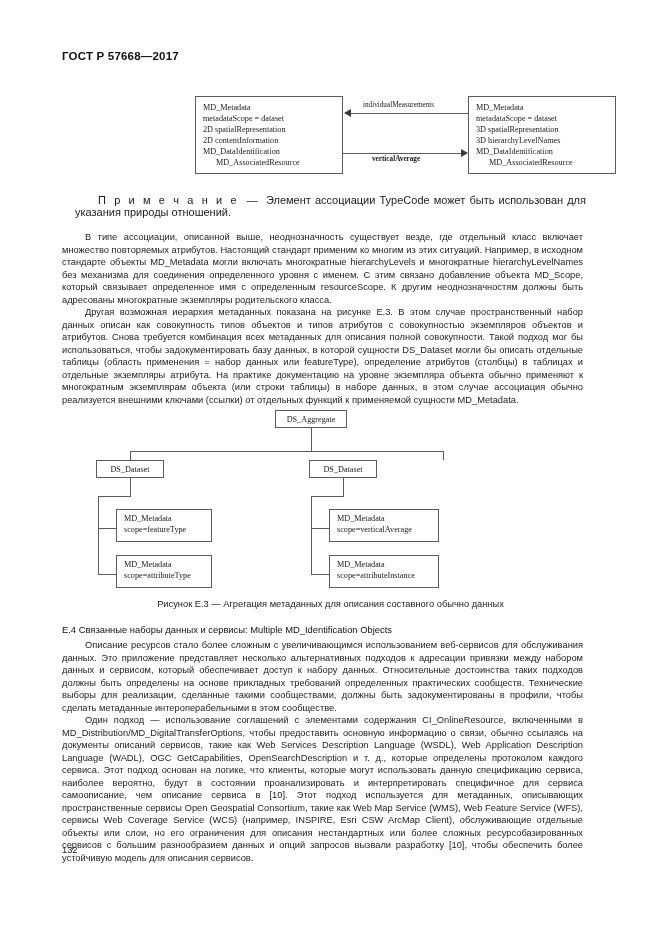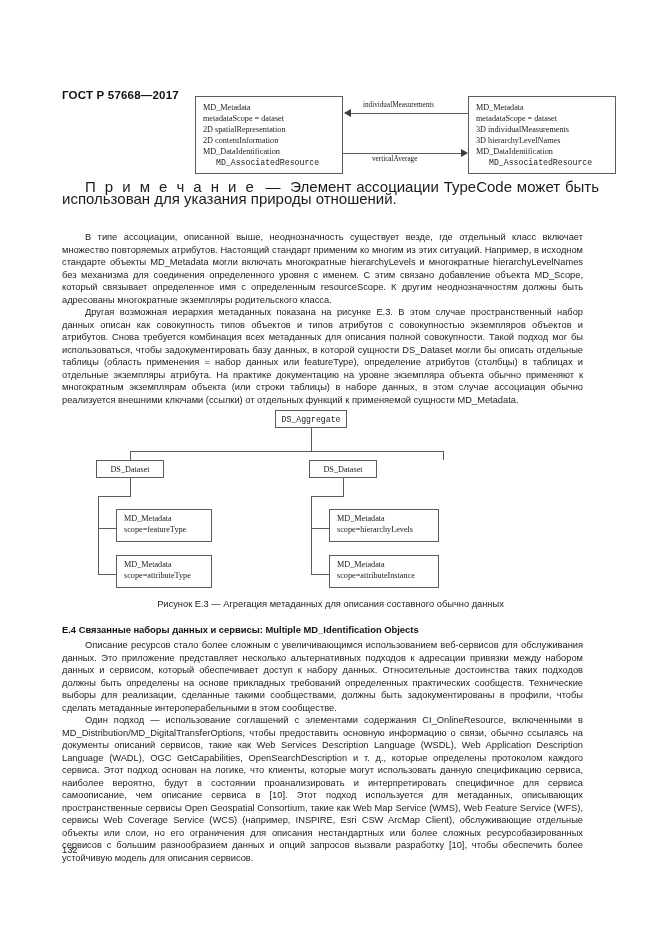--- a/index.html
+++ b/index.html
@@ -24,58 +24,57 @@
 
   
   .header {
     position: absolute;
     left: 62px;
     top: 50px;
     font-size: 11.5px;
     font-weight: bold;
     letter-spacing: 0.2px;
     color: #111;
-    margin-top: 39px;
   }
 
   
   .content {
     position: absolute;
     left: 62px;
     width: 537px;
   }
   p.body {
     margin: 0 16px 0 0;
     font-size: 9.3px;
     line-height: 12.55px;
     text-align: justify;
     text-indent: 23px;
     color: #1c1c1c;
     hyphens: none;
   }
   p.note {
-    margin: 0;
-    font-size: 15px;
+    margin: 13px;
+    font-size: 11px;
     line-height: 12.4px;
     text-align: justify;
     text-indent: 23px;
     color: #1c1c1c;
   }
   .note .spaced {
     letter-spacing: 2.1px;
   }
   .caption {
     font-size: 9.3px;
     text-align: center;
     color: #1c1c1c;
   }
   h4.section {
     margin: 0;
     font-size: 9.4px;
-    font-weight: bold;
+    font-weight: normal;
     color: #111;
   }
   .pageno {
     position: absolute;
     left: 62px;
     top: 845px;
     font-size: 9.3px;
     color: #1c1c1c;
   }
 
@@ -92,21 +91,21 @@
     border: 1px solid #5c5c5c;
     background: #fff;
     box-sizing: border-box;
     font-size: 8.2px;
     line-height: 11.1px;
     color: #1a1a1a;
     font-family: "Liberation Serif", serif;
     padding: 5px 0 4px 7px;
   }
   .uml-box .ln { white-space: nowrap; display: block; }
-  .uml-box .ln.ind { padding-left: 13px; font-family: Liberation Mono, monospace; }
+  .uml-box .ln.ind { padding-left: 13px; }
 
   #e2-left  { left: 133px; top: 8px;  width: 148px; height: 78px; }
   #e2-right { left: 406px; top: 8px;  width: 148px; height: 78px; }
 
   .arrow-label {
     position: absolute;
     font-size: 7.2px;
     font-family: "Liberation Serif", serif;
     color: #1a1a1a;
     white-space: nowrap;
@@ -170,51 +169,51 @@
       <span class="ln">metadataScope = dataset</span>
       <span class="ln">2D spatialRepresentation</span>
       <span class="ln">2D contentInformation</span>
       <span class="ln">MD_DataIdentification</span>
       <span class="ln ind">MD_AssociatedResource</span>
     </div>
 
     <div class="uml-box" id="e2-right">
       <span class="ln">MD_Metadata</span>
       <span class="ln">metadataScope = dataset</span>
-      <span class="ln">3D individualMeasurements</span>
+      <span class="ln">3D spatialRepresentation</span>
       <span class="ln">3D hierarchyLevelNames</span>
       <span class="ln">MD_DataIdentification</span>
       <span class="ln ind">MD_AssociatedResource</span>
     </div>
 
     <div class="conn-line" style="left:289px; top:25px; width:117px; height:1px;"></div>
     <div class="arrow-head left" style="left:282px; top:21px;"></div>
     <div class="arrow-label" style="left:301px; top:13px;">individualMeasurements</div>
 
     <div class="conn-line" style="left:281px; top:65px; width:118px; height:1px;"></div>
     <div class="arrow-head right" style="left:399px; top:61px;"></div>
-    <div class="arrow-label" style="left:310px; top:67px;">verticalAverage</div>
+    <div class="arrow-label" style="left:310px; top:67px;font-weight:bold;">verticalAverage</div>
   </div>
 
   <div class="content" style="top:181px;">
     <p class="note"><span class="spaced">П р и м е ч а н и е</span>&nbsp;&nbsp;<span>—</span>&nbsp;&nbsp;<span>Элемент ассоциации TypeCode может быть использован для указания природы отношений.</span></p>
   </div>
 
 
   <div class="content" style="top:231px;">
     <p class="body">В типе ассоциации, описанной выше, неоднозначность существует везде, где отдельный класс включает множество повторяемых атрибутов. Настоящий стандарт применим ко многим из этих ситуаций. Например, в исходном стандарте объекты MD_Metadata могли включать многократные hierarchyLevels и многократные hierarchyLevelNames без механизма для соединения определенного уровня с именем. С этим связано добавление объекта MD_Scope, который связывает определенное имя с определенным resourceScope. К другим неоднозначностям должны быть адресованы многократные экземпляры родительского класса.</p>
   </div>
 
   <div class="content" style="top:306px;">
     <p class="body">Другая возможная иерархия метаданных показана на рисунке Е.3. В этом случае пространственный набор данных описан как совокупность типов объектов и типов атрибутов с совокупностью экземпляров объектов и атрибутов. Снова требуется комбинация всех метаданных для описания полной совокупности. Такой подход мог бы использоваться, чтобы задокументировать базу данных, в которой сущности DS_Dataset могли бы описать отдельные таблицы (область применения = набор данных или featureType), определение атрибутов (столбцы) в таблицах и отдельные экземпляры атрибута. На практике документацию на уровне экземпляра объекта обычно применяют к многократным экземплярам объекта (или строки таблицы) в наборе данных, в этом случае ассоциация обычно реализуется внешними ключами (ссылки) от отдельных функций к применяемой сущности MD_Metadata.</p>
   </div>
 
   <div id="fig-e3">
 
-    <div class="tree-box center-label" id="e3-root" style="left:213px; top:2px; width:72px; height:18px;font-family:Liberation Mono, monospace;">
+    <div class="tree-box center-label" id="e3-root" style="left:213px; top:2px; width:72px; height:18px;">
       <span class="ln">DS_Aggregate</span>
     </div>
 
     <div class="conn-line" style="left:249px; top:20px; width:1px; height:23px;"></div>
 
     <div class="conn-line" style="left:68px; top:43px; width:313px; height:1px;"></div>
 
     <div class="conn-line" style="left:68px; top:43px; width:1px; height:9px;"></div>
     <div class="conn-line" style="left:381px; top:43px; width:1px; height:9px;"></div>
 
@@ -241,21 +240,21 @@
     </div>
 
     <div class="conn-line" style="left:281px; top:70px; width:1px; height:18px;"></div>
     <div class="conn-line" style="left:249px; top:88px; width:33px; height:1px;"></div>
     <div class="conn-line" style="left:249px; top:88px; width:1px; height:79px;"></div>
     <div class="conn-line" style="left:249px; top:120px; width:18px; height:1px;"></div>
     <div class="conn-line" style="left:249px; top:166px; width:18px; height:1px;"></div>
 
     <div class="tree-box" style="left:267px; top:101px; width:110px; height:33px;">
       <span class="ln">MD_Metadata</span>
-      <span class="ln">scope=hierarchyLevels</span>
+      <span class="ln">scope=verticalAverage</span>
     </div>
     <div class="tree-box" style="left:267px; top:147px; width:110px; height:33px;">
       <span class="ln">MD_Metadata</span>
       <span class="ln">scope=attributeInstance</span>
     </div>
   </div>
 
   <div class="content caption" style="top:599px;">Рисунок Е.3 — Агрегация метаданных для описания составного обычно данных</div>
 
   <div class="content" style="top:624px;">

